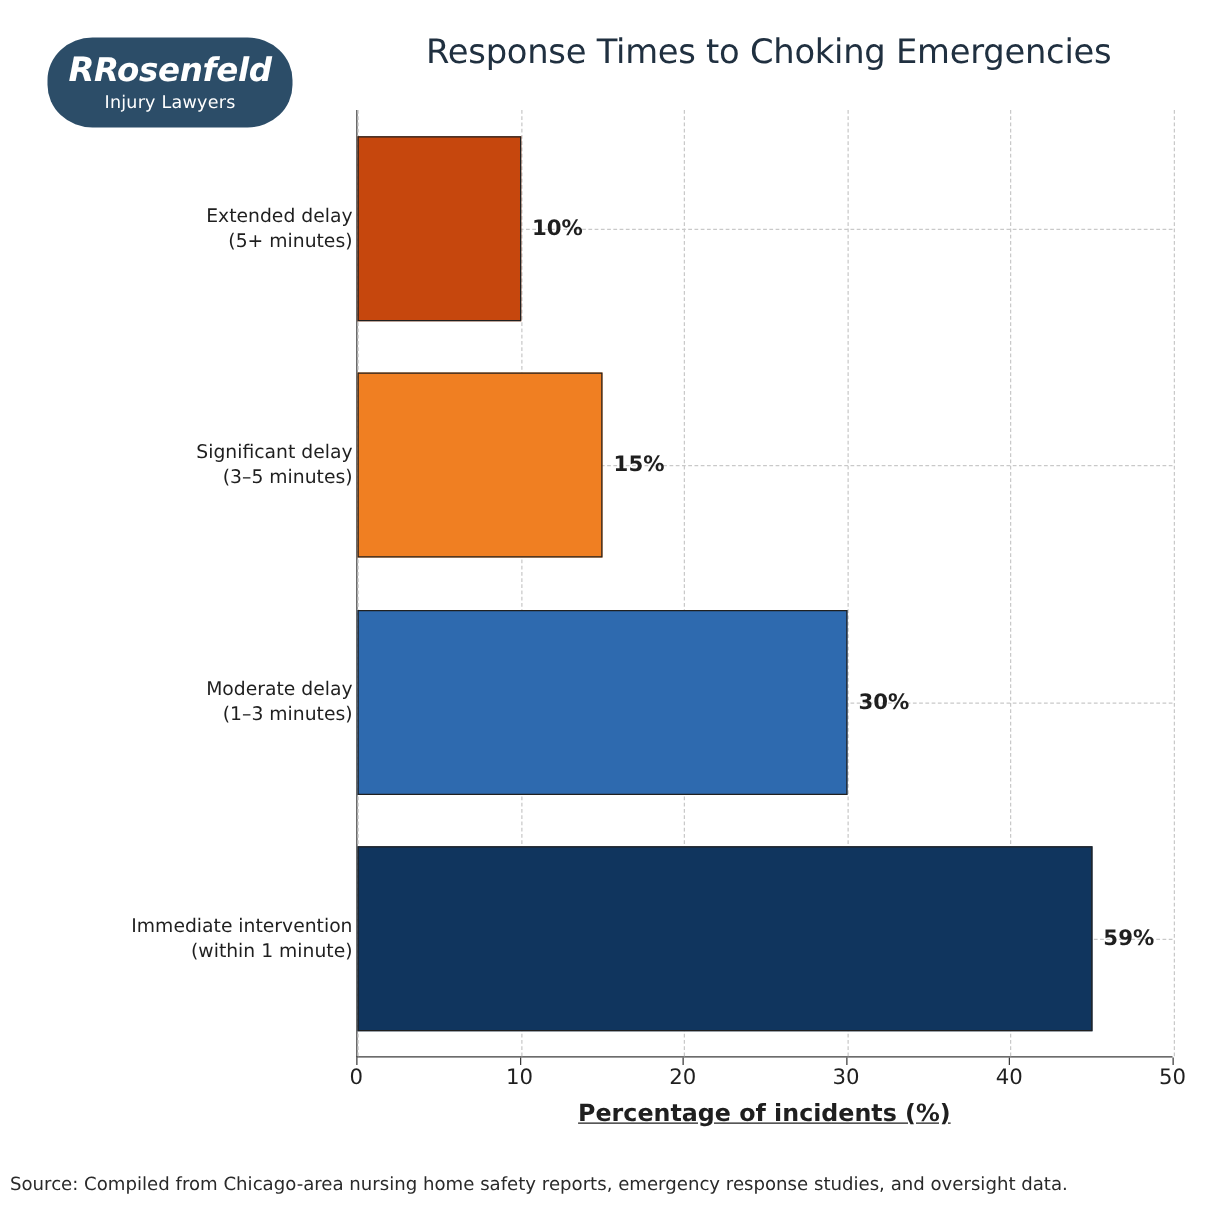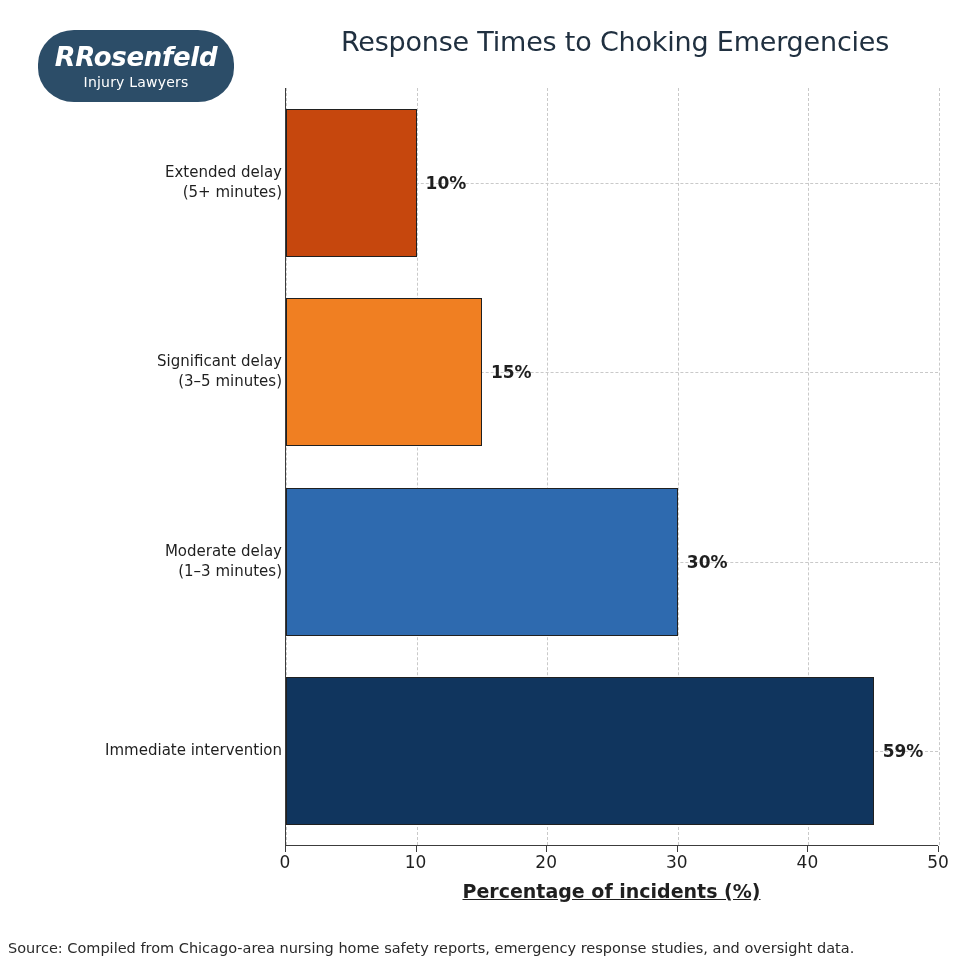--- a/index.html
+++ b/index.html
@@ -187,20 +187,21 @@
       <div class="xtick" style="left: 546.2px;">20</div>
       <div class="xtick-mark" style="left: 676.8px;"></div>
       <div class="xtick" style="left: 676.8px;">30</div>
       <div class="xtick-mark" style="left: 807.4px;"></div>
       <div class="xtick" style="left: 807.4px;">40</div>
       <div class="xtick-mark" style="left: 938px;"></div>
       <div class="xtick" style="left: 938px;">50</div>
       <div class="bar-value" style="left: 882.7px; top: 751.25px;">59%</div>
       <div class="cat-label" style="top: 751.25px;">
         <div>Immediate intervention</div>
+        <div>(within 1 minute)</div>
       </div>
       <div class="bar-value" style="left: 686.8px; top: 562px;">30%</div>
       <div class="cat-label" style="top: 561.75px;">
         <div>Moderate delay</div>
         <div>(1–3 minutes)</div>
       </div>
       <div class="bar-value" style="left: 490.9px; top: 372.25px;">15%</div>
       <div class="cat-label" style="top: 372.25px;">
         <div>Significant delay</div>
         <div>(3–5 minutes)</div>

